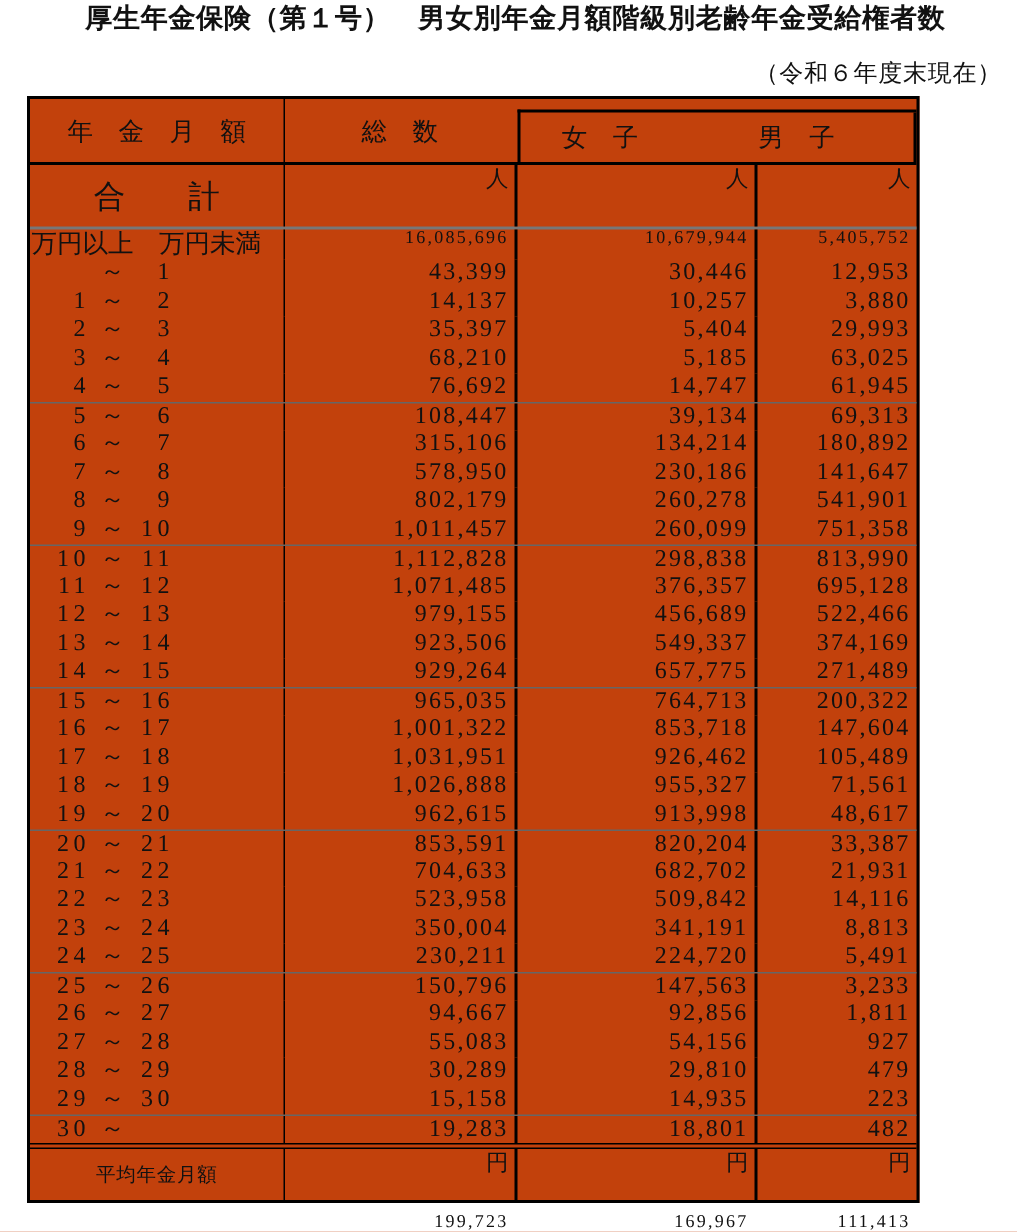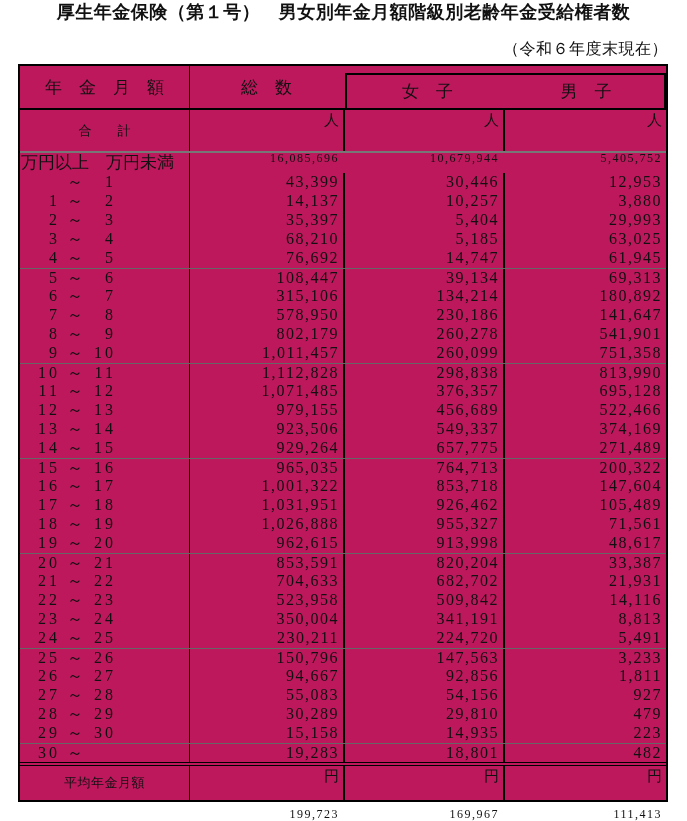--- a/index.html
+++ b/index.html
@@ -9,44 +9,44 @@
   }
   .title{
     text-align:center;
     font-family:"Liberation Sans","DejaVu Sans",sans-serif;
     font-weight:bold;font-size:18px;letter-spacing:0.5px;
   }
   .date-note{
     text-align:right;margin:15px 19px 4px 0;font-size:16px;letter-spacing:0.5px;
   }
   .table{
-    margin-left:18px;width:650px;border:2px solid #000;box-sizing:border-box;background:#be185d;
+    margin-left:18px;width:595px;border:2px solid #000;box-sizing:border-box;background:#c2410c;
   }
   .row{display:flex;box-sizing:border-box;}
   .c1{width:170px;border-right:1px solid #000;box-sizing:border-box;}
   .c2{width:155px;border-right:2px solid #000;box-sizing:border-box;}
   .c3{width:160px;border-right:2px solid #000;box-sizing:border-box;}
   .c4{flex:1;box-sizing:border-box;}
   
   .hdr{height:42px;}
   .hdr .c1,.hdr .c2{display:flex;align-items:center;justify-content:center;font-size:17px;}
   .hdr .c2{border-right-color:transparent;text-align:right;}
   .mf-wrap{flex:1;display:flex;box-sizing:border-box;}
   .mf-box{flex:1;margin-top:7px;border-top:2px solid #000;border-left:2px solid #000;display:flex;box-sizing:border-box;}
   .mf-box .mc{display:flex;align-items:center;justify-content:center;font-size:17px;box-sizing:border-box;}
   .mf-box .m1{width:158px;border-right:2px solid #000;}
   .mf-box .m2{flex:1;}
   
   .total-row{height:43px;border-top:2px solid #000;}
-  .total-row .c1{display:flex;align-items:center;justify-content:center;font-size:13px;}
+  .total-row .c1{display:flex;align-items:center;justify-content:center;font-size:21px;}
   .num2{display:flex;flex-direction:column;justify-content:space-between;align-items:flex-end;padding:1px 4px 2px 0;}
   .num2 .unit{font-size:15px;line-height:18px;}
   .num2 .val{font-size:12px;line-height:18px;letter-spacing:1.5px;margin-top:20px;}
   
-  .unit-row{height:22px;border-top:2px solid #777;align-items:flex-end;}
+  .unit-row{height:22px;border-top:2px solid #777;}
   .unit-row .c1{font-size:17px;line-height:20px;padding-left:1px;white-space:nowrap;}
   
   .drow{height:19px;}
   .drow.sep{border-top:1px solid #666;}
   .range{display:flex;font-size:16px;line-height:18px;}
   .lo{width:40px;text-align:right;letter-spacing:3px;}
   .tl{width:30px;text-align:center;}
   .hi{width:26px;text-align:right;letter-spacing:3px;}
   .num{font-size:16px;text-align:right;padding-right:4px;line-height:18px;letter-spacing:1.5px;white-space:nowrap;}
   

